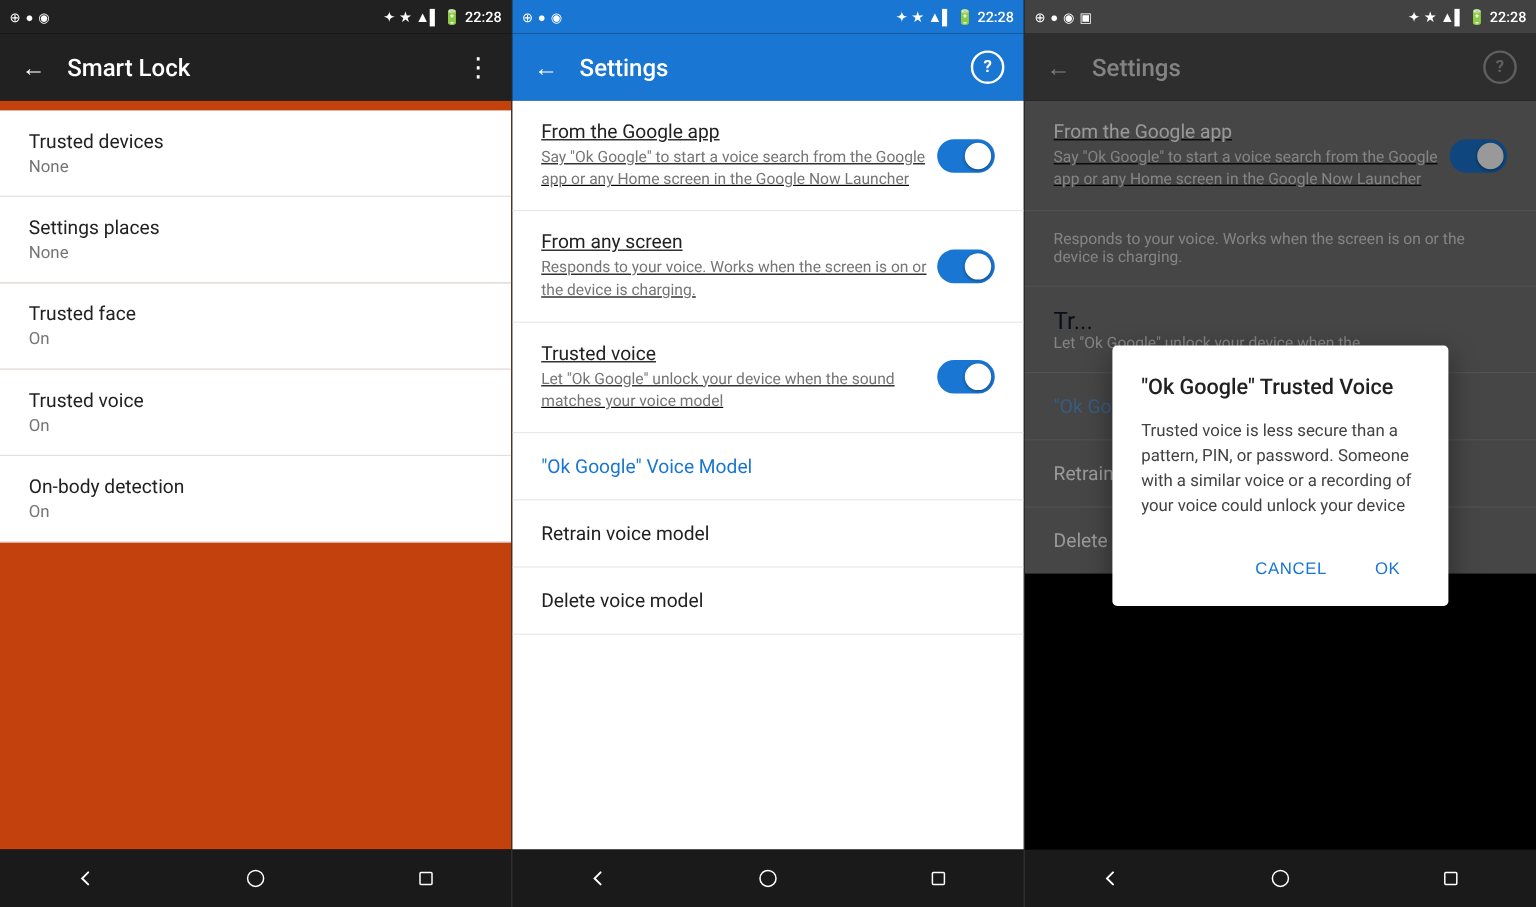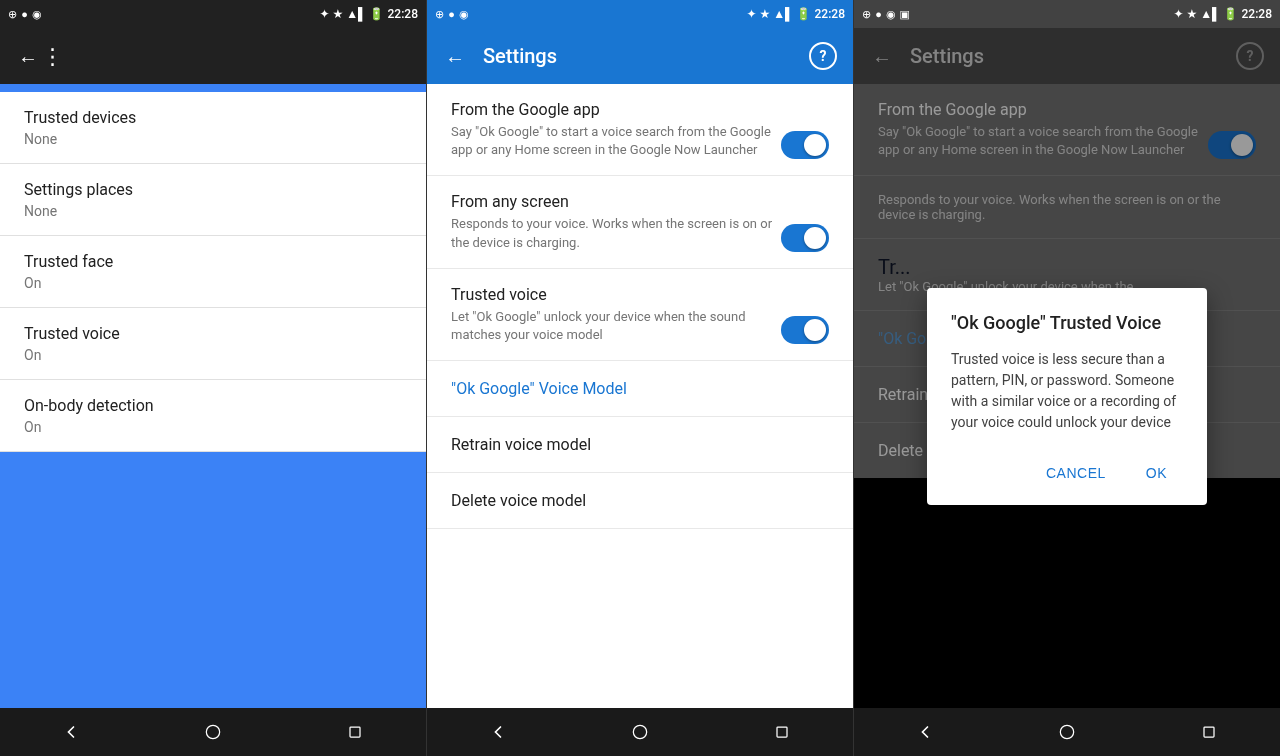--- a/index.html
+++ b/index.html
@@ -79,21 +79,21 @@
 
     
     .screen-content {
       flex: 1;
       overflow: hidden;
       position: relative;
     }
 
     
     .smart-lock-content {
-      background: #3b82f6;
+      background: #c2410c;
       padding: 8px 0;
     }
     .smart-lock-item {
       background: #fff;
       padding: 16px 24px;
       border-bottom: 1px solid #e0e0e0;
       cursor: pointer;
     }
     .smart-lock-item-title {
       font-size: 16px;
@@ -105,22 +105,23 @@
       color: #757575;
     }
 
     
     .settings-content {
       background: #fff;
     }
     .settings-item {
       padding: 16px 24px;
       display: flex;
-      align-items: flex-end;
+      align-items: center;
       border-bottom: 1px solid #e8e8e8;
+      text-decoration: underline;
     }
     .settings-item-text { flex: 1; }
     .settings-item-title {
       font-size: 16px;
       color: #212121;
       margin-bottom: 4px;
     }
     .settings-item-sub {
       font-size: 13px;
       color: #757575;
@@ -261,20 +262,21 @@
         <span>✦</span>
         <span>★</span>
         <span>▲▌</span>
         <span>🔋</span>
         <span>22:28</span>
       </div>
     </div>
 
     <div class="toolbar screen1-toolbar">
       <div class="toolbar-icon">←</div>
+      <div class="toolbar-title">Smart Lock</div>
       <div class="toolbar-icon toolbar-dots">⋮</div>
     </div>
 
     <div class="screen-content smart-lock-content">
       <div class="smart-lock-item">
         <div class="smart-lock-item-title">Trusted devices</div>
         <div class="smart-lock-item-sub">None</div>
       </div>
       <div class="smart-lock-item">
         <div class="smart-lock-item-title">Settings places</div>

